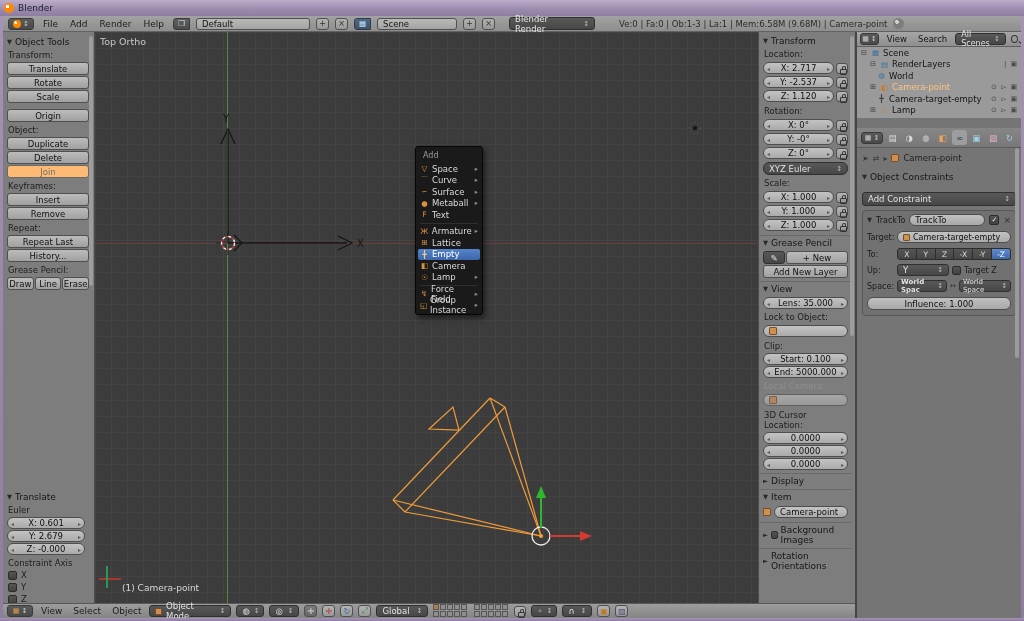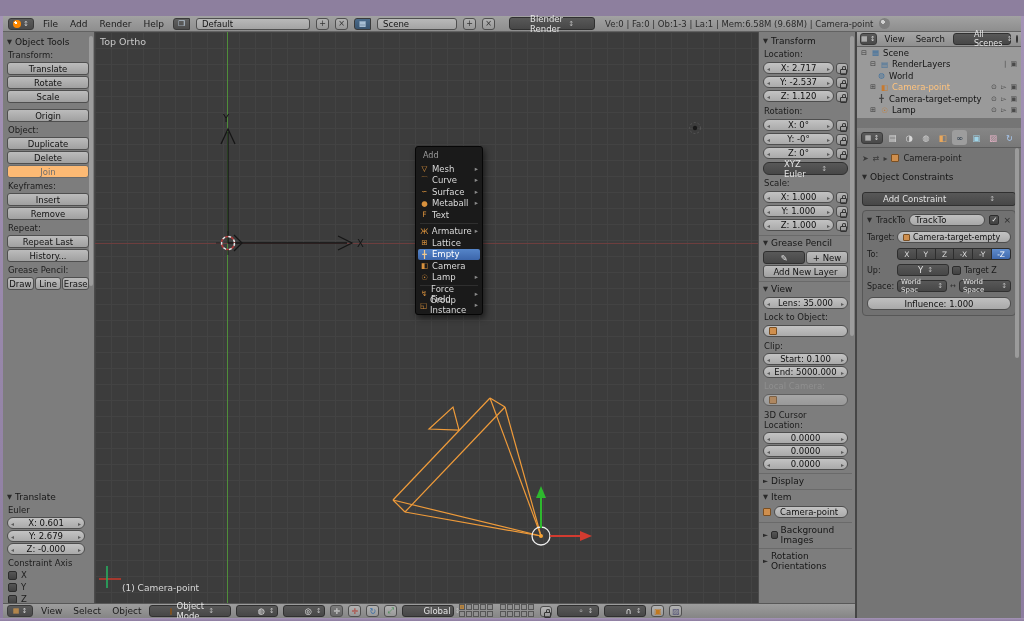--- a/index.html
+++ b/index.html
@@ -31,23 +31,23 @@
     background:linear-gradient(#b9b9b9,#a3a3a3); font-size:8.5px; color:#141414;
     display:flex; align-items:center; padding:0 5px; }
   .sq-btn { width:13px; height:12px; border-radius:3px; border:1px solid #4f4f4f;
     background:linear-gradient(#b2b2b2,#989898); color:#333; font-size:8px;
     display:flex; align-items:center; justify-content:center; }
   .icon-sq { width:17px; height:12px; border-radius:3px 0 0 3px; border:1px solid #3a3a3a;
     background:linear-gradient(#606060,#4c4c4c); color:#cfe3f5; font-size:7.5px;
     display:flex; align-items:center; justify-content:center; }
   .dd { height:13px; border-radius:3px; border:1px solid #303030;
     background:linear-gradient(#585858,#474747); color:#e3e3e3; font-size:8.5px;
-    display:flex; align-items:center; padding:0 20px; gap:4px; position:relative; }
+    display:flex; align-items:center; padding:0 5px; gap:4px; position:relative; }
   .dd .dd-ar { margin-left:auto; font-size:7px; color:#bbb; }
-  .stats { font-size:8.5px; color:#2b2b2b; margin-left:4px; }
+  .stats { font-size:8.5px; color:#2b2b2b; margin-left:18px; }
   .gray-logo { width:11px; height:11px; border-radius:50%;
     background:radial-gradient(circle at 35% 35%, #ddd 0 18%, #777 20% 100%); opacity:.8; }
 
   
   .tool-shelf { left:3px; top:32px; width:92px; height:571px; background:#7d7d7d;
     border-right:1px solid #4c4c4c; padding:3px 5px 3px 4px; font-size:8.5px; color:#1d1d1d; }
   .p-head { display:flex; align-items:center; gap:3px; font-size:9px; color:#161616;
     margin:2px 0 3px 0; }
   .tri { font-size:6.5px; color:#2a2a2a; }
   .sec-label { margin:3px 0 2px 1px; font-size:8.5px; }
@@ -173,20 +173,24 @@
   .tooltip { left:437px; top:255px; background:rgba(22,22,22,.96); border:1px solid #4a4a4a;
     border-radius:3px; padding:3px 6px 4px 6px; z-index:30; box-shadow:2px 3px 6px rgba(0,0,0,.5); }
   .tt-title { font-size:8.5px; color:#e6e6e6; }
   .tt-py { font-size:8px; color:#8d8d8d; margin-top:1px; }
 </style>
 </head>
 <body>
 
 <div class="screen">
 
+  <div class="abs titlebar">
+    <span class="blender-logo"></span>
+    <span class="titlebar-text">Blender</span>
+  </div>
 
   <div class="abs info-header">
     <span class="editor-btn">
       <span class="mini-logo"></span>
       <span>↕</span>
     </span>
     <span class="menu-item">File</span>
     <span class="menu-item">Add</span>
     <span class="menu-item">Render</span>
     <span class="menu-item">Help</span>
@@ -636,39 +640,39 @@
         <span class="dd" style="width:52px; height:12px;">
           <span>Y</span>
           <span class="dd-ar">↕</span>
         </span>
         <span class="chk"></span>
         <span style="font-size:8px;">Target Z</span>
       </div>
       <div class="cb-row">
         <span class="rl">Space:</span>
         <span class="dd" style="width:50px; height:12px; padding:0 3px;">
-          <span style="font-size:7px;">World Spac</span>
+          <span style="font-size:7px;font-weight:bold;">World Spac</span>
           <span class="dd-ar">↕</span>
         </span>
         <span style="font-size:7px; color:#2e2e2e;">↔</span>
         <span class="dd" style="flex:1; height:12px; padding:0 3px;">
           <span style="font-size:7px;">World Space</span>
           <span class="dd-ar">↕</span>
         </span>
       </div>
       <div class="slider">Influence: 1.000</div>
     </div>
     <div class="abs scroll-thumb" style="right:2px; top:30px; height:210px;"></div>
   </div>
 
   <div class="abs add-menu">
     <div class="am-title">Add</div>
     <div class="am-item">
         <span class="am-ic">▽</span>
-        <span>Mesh</span>
+        <span>Space</span>
         <span class="am-ar">▸</span>
       </div>
     <div class="am-item">
         <span class="am-ic">⌒</span>
         <span>Curve</span>
         <span class="am-ar">▸</span>
       </div>
     <div class="am-item">
         <span class="am-ic">∽</span>
         <span>Surface</span>

